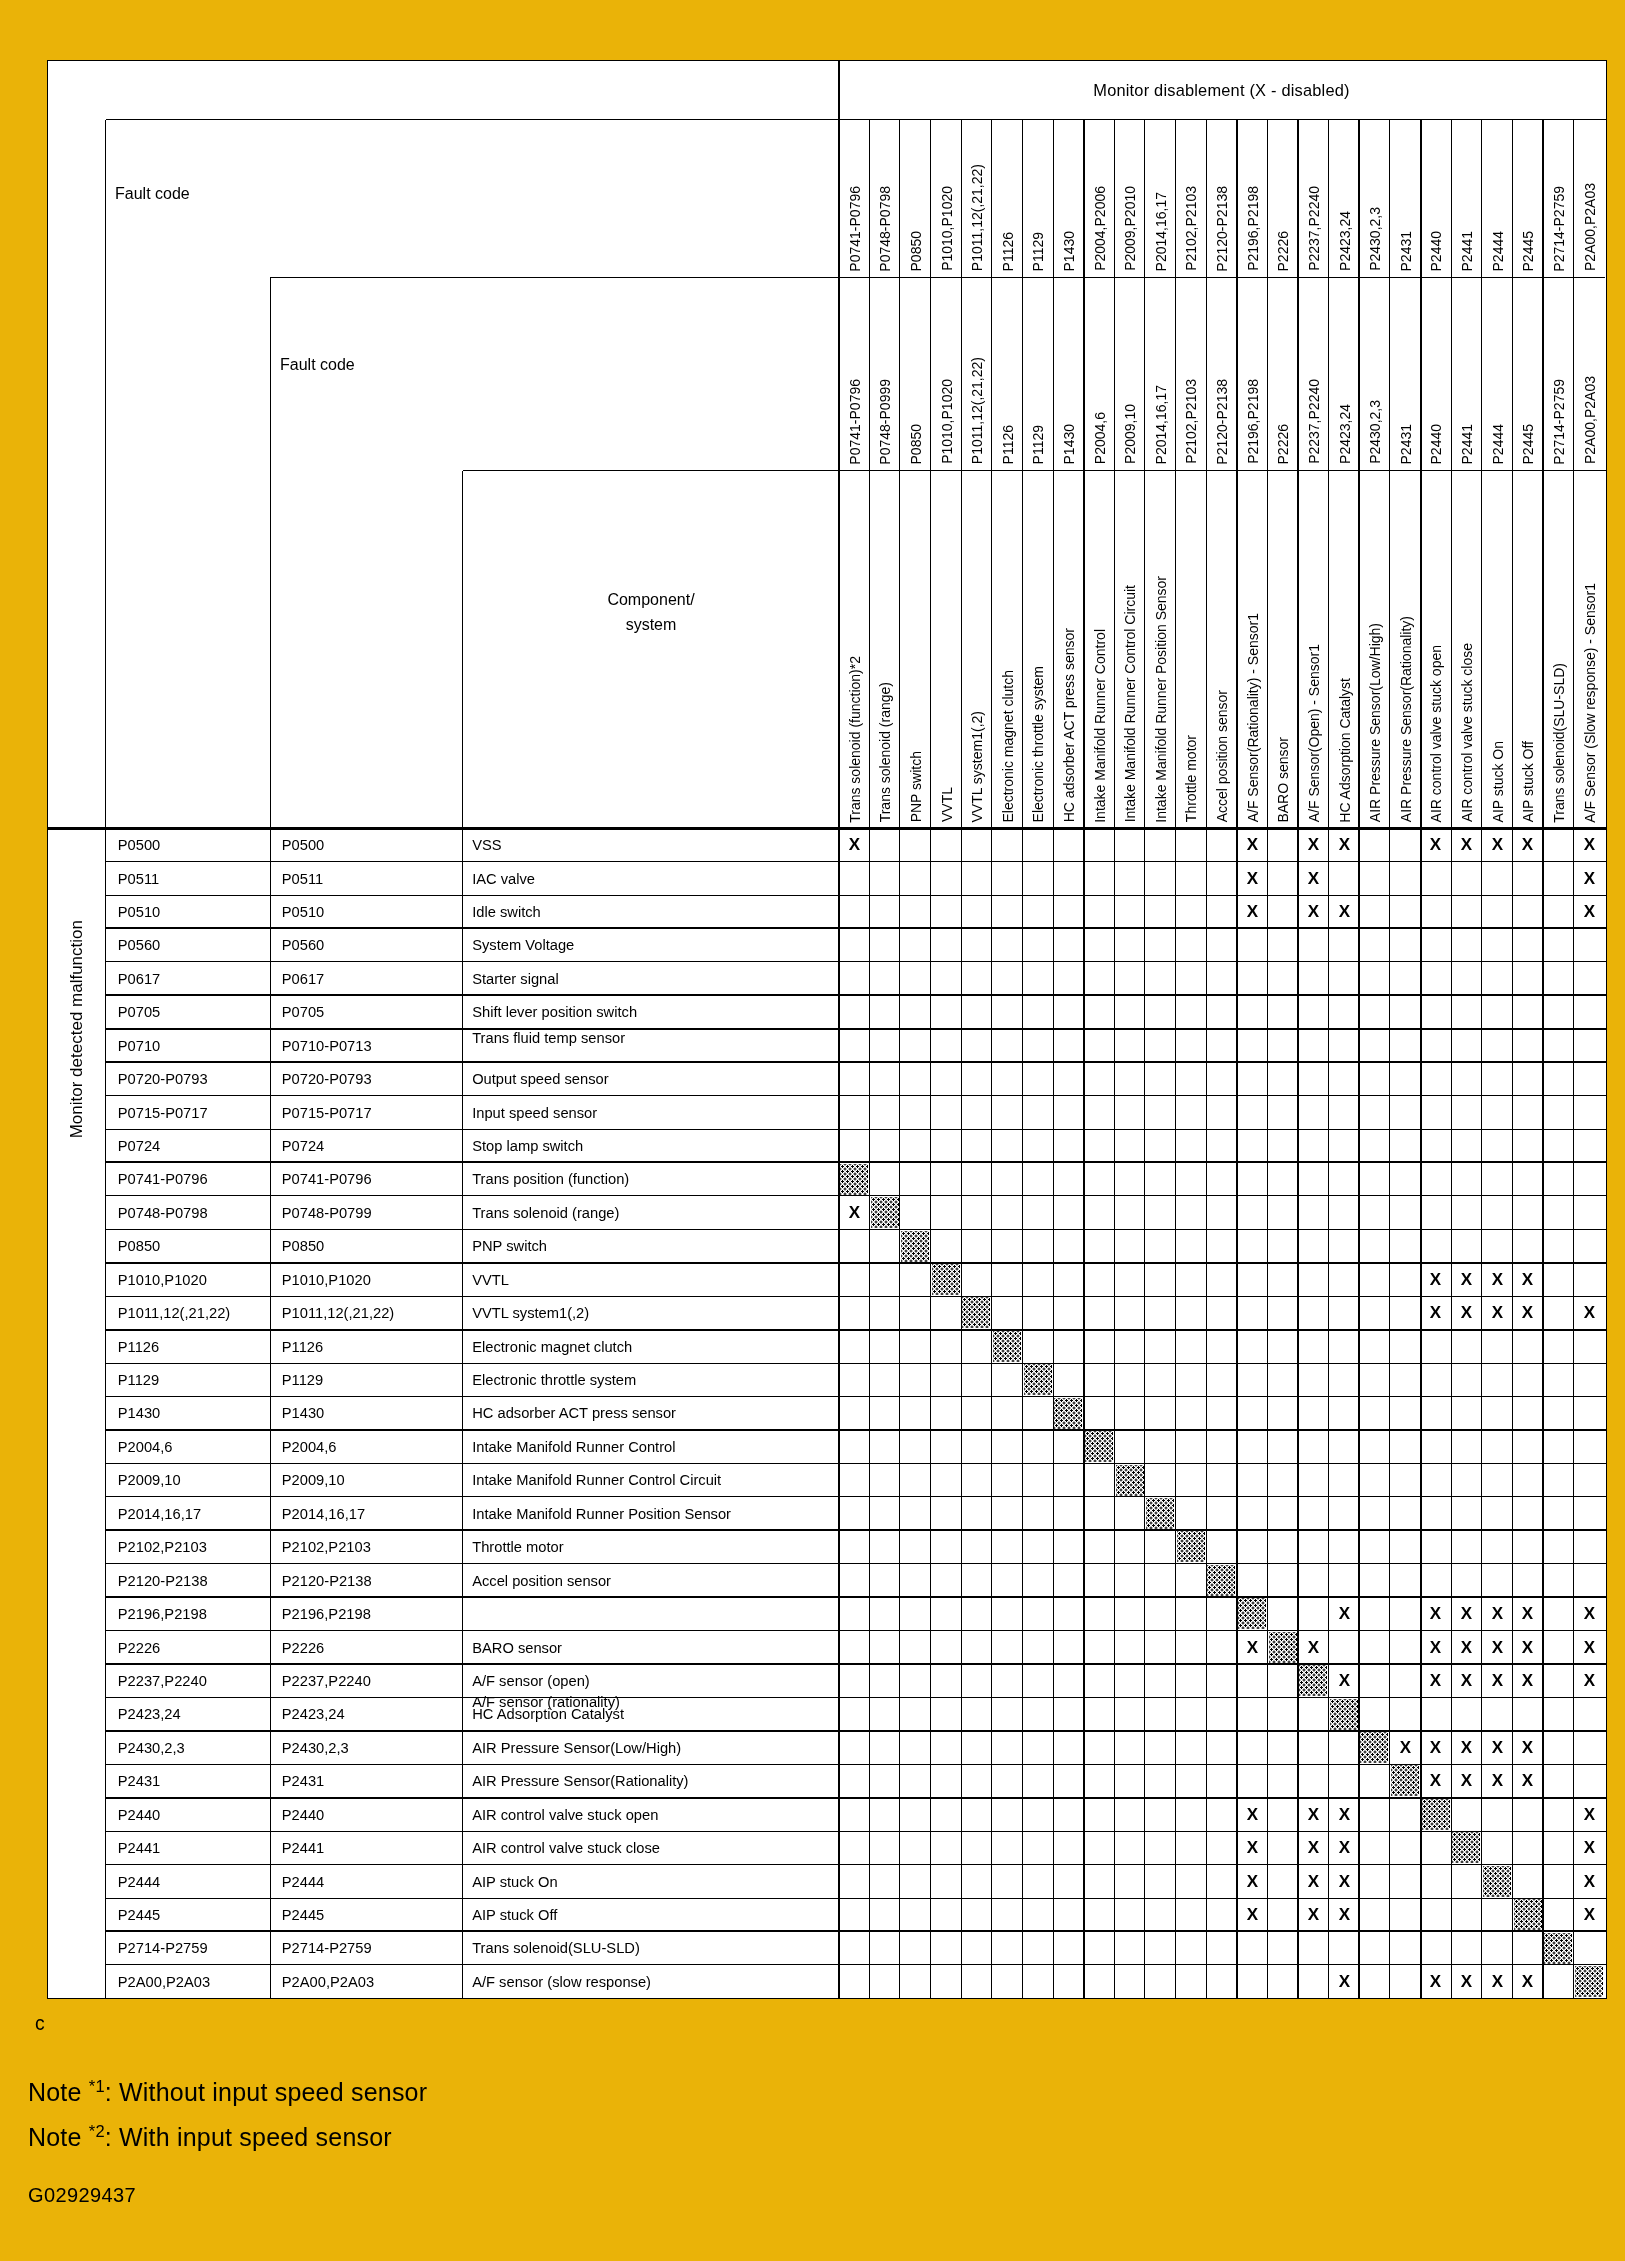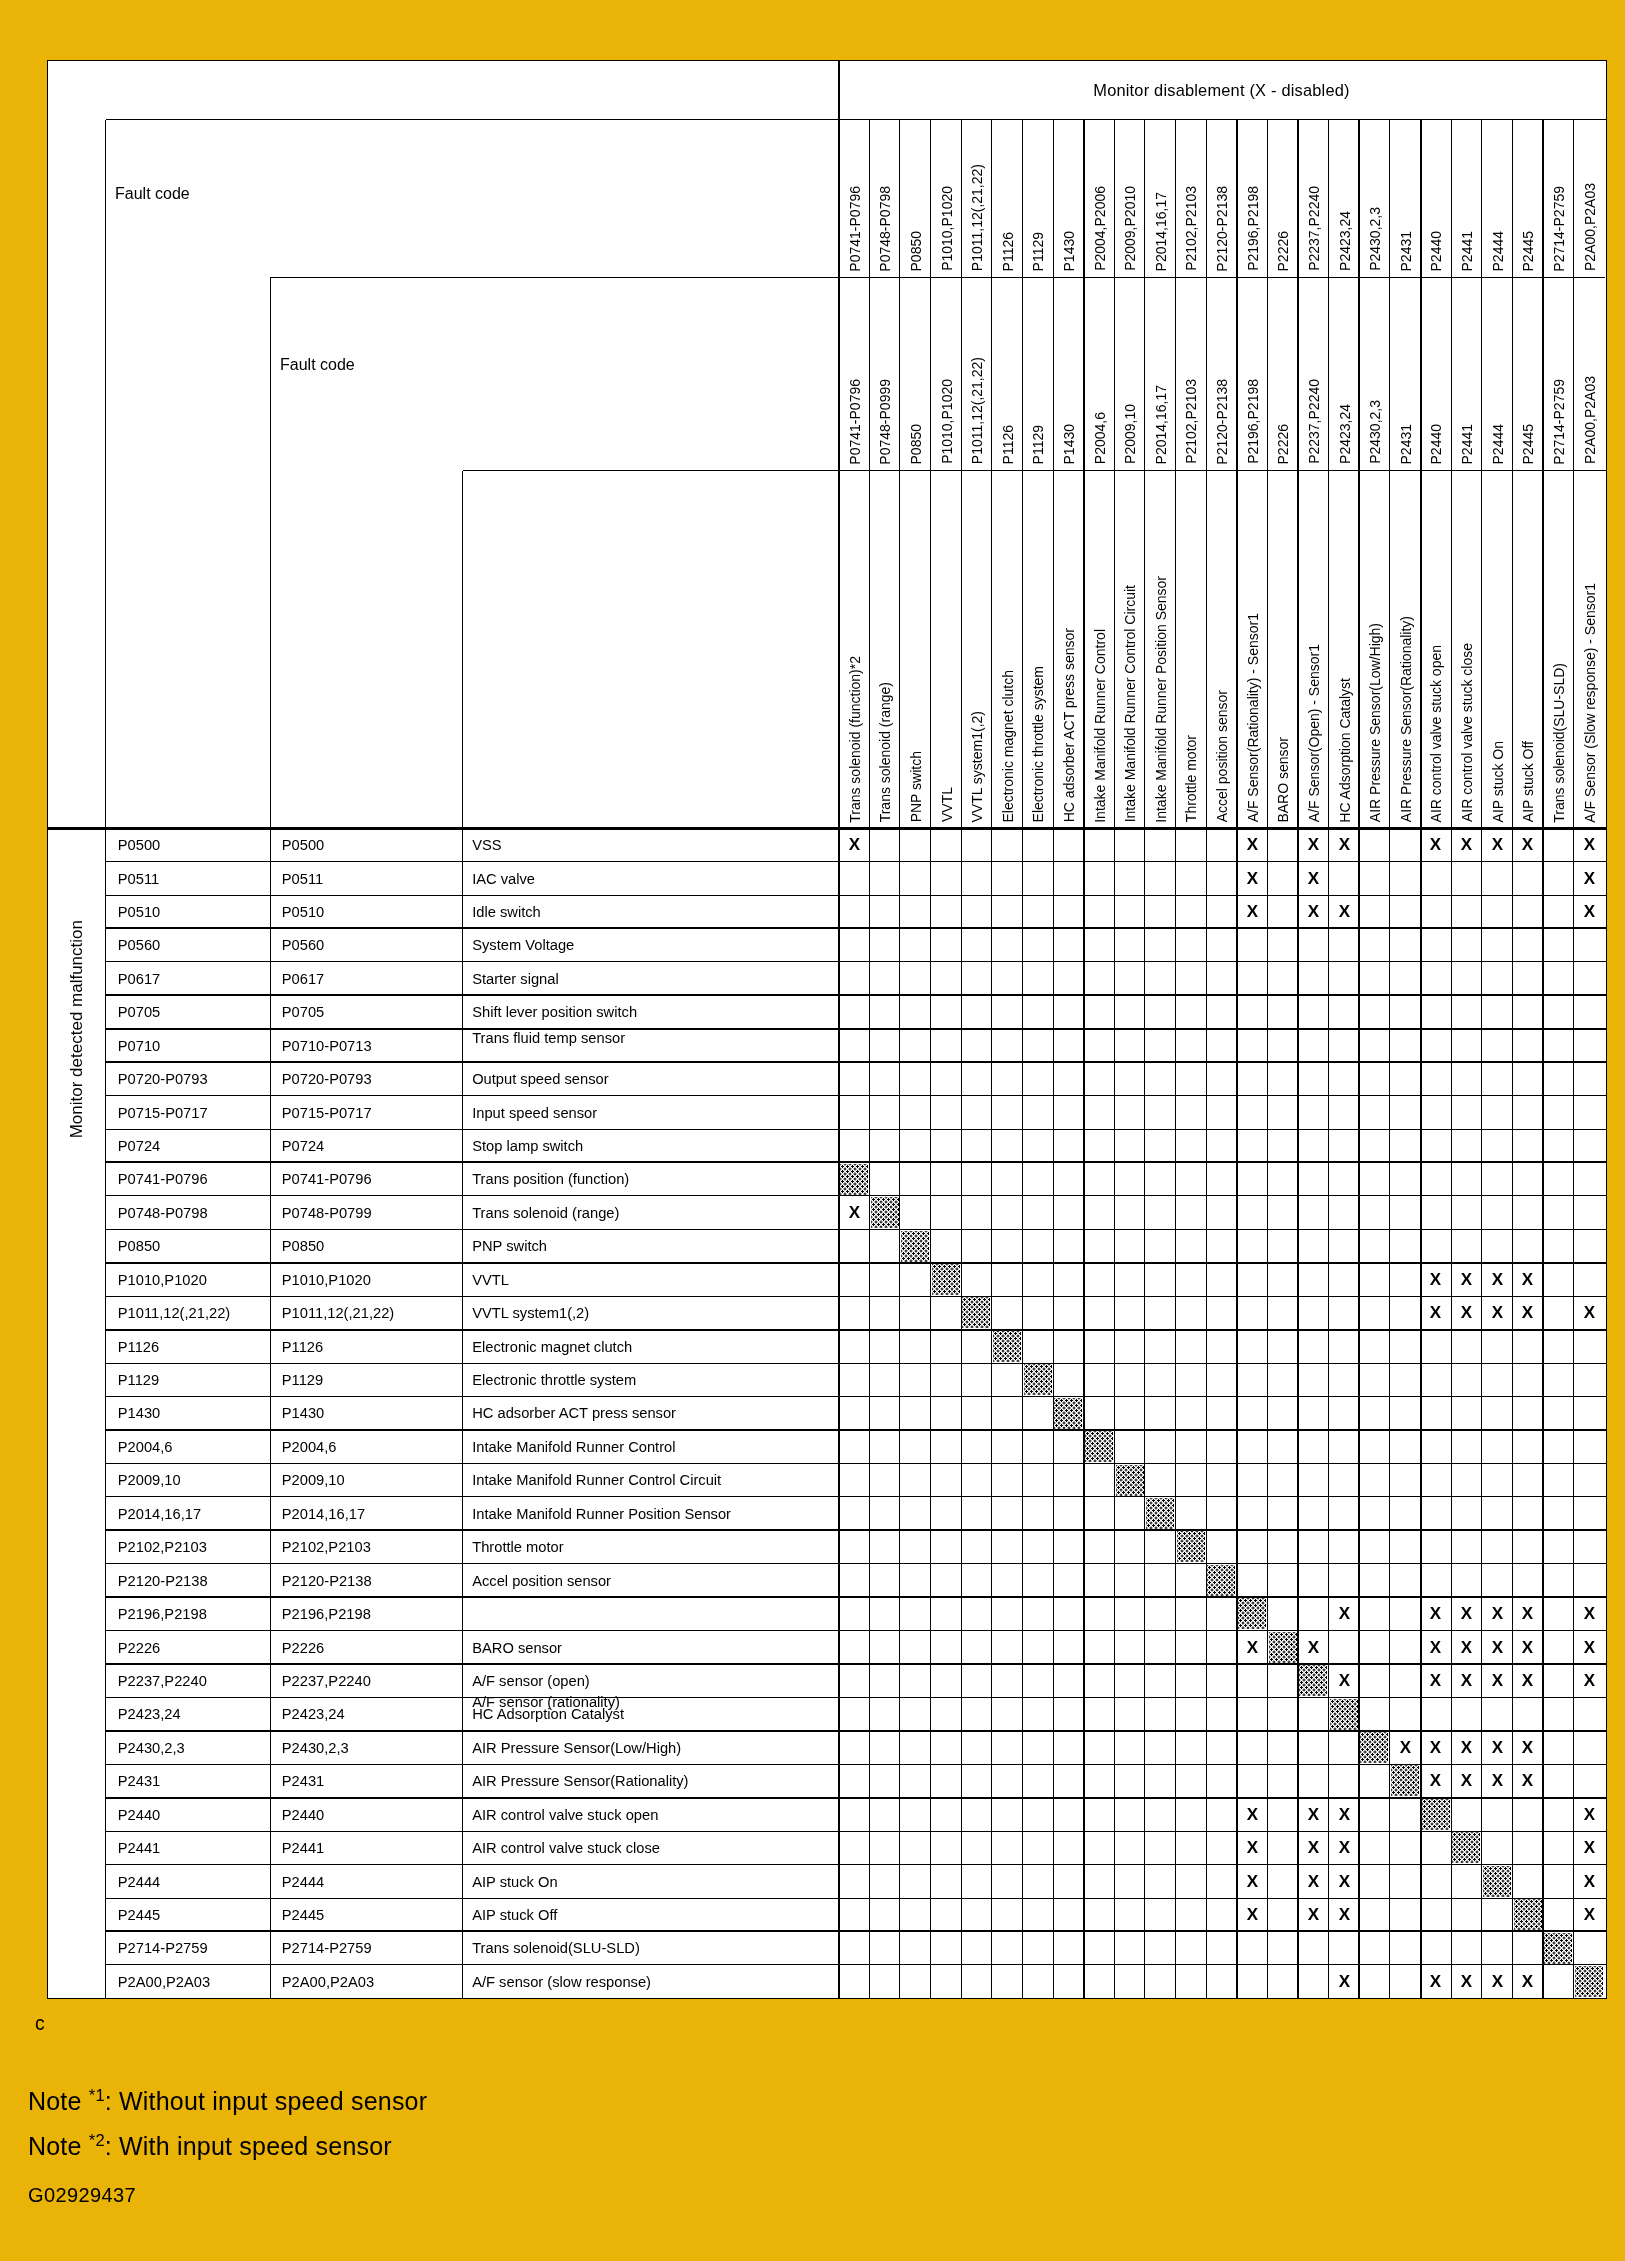--- a/index.html
+++ b/index.html
@@ -20,37 +20,39 @@
   .hcell .vtext{font-size:14px;line-height:1;}
   .rowlab{position:absolute;display:flex;align-items:center;box-sizing:border-box;
           font-size:14.7px;white-space:nowrap;overflow:hidden;}
   .xcell{position:absolute;display:flex;align-items:center;justify-content:center;
          font-size:17px;font-weight:700;}
   .hatch{position:absolute;background-color:#fff;
          background-image:radial-gradient(#000 1px, transparent 1.1px),
                           radial-gradient(#000 1px, transparent 1.1px);
          background-size:5px 5px;background-position:0 0,2.5px 2.5px;}
   .note-c{position:absolute;left:35px;top:2013px;font-size:19.3px;}
-  .note{position:absolute;left:28px;font-size:25px;letter-spacing:0.2px;margin-top:9px;}
+  .note{position:absolute;left:28px;font-size:25px;letter-spacing:0.2px;}
   .note sup{font-size:0.66em;vertical-align:super;}
   #note1{top:2077px;}
   #note2{top:2122px;}
   .gcode{position:absolute;left:28px;top:2184px;font-size:20px;letter-spacing:0.4px;}
 </style>
 </head>
 <body>
 
 <div id="page">
   <div id="table">
     <div class="title" id="title-cell" style="left: 791px; top: 0px; width: 765px; height: 59px;">Monitor disablement (X - disabled)</div>
     <div class="leftlab-wrap">
       <span class="vtext biglab">Monitor detected malfunction</span>
     </div>
     <span class="fclab" id="fc-a" style="left: 67px; top: 124px;">Fault code</span>
     <span class="fclab" id="fc-b" style="left: 232px; top: 295px;">Fault code</span>
+    <div id="comp-lab" style="left: 415px; top: 527px; width: 376px;">Component/
+system</div>
   <div class="line" style="left: 57px; top: 59px; width: 1.3px; height: 1878px;"></div>
       <div class="line" style="left: 222px; top: 217px; width: 1.3px; height: 1721px;"></div>
       <div class="line" style="left: 414px; top: 410px; width: 1.3px; height: 1528px;"></div>
       <div class="line" style="left: 790px; top: 0px; width: 2.1px; height: 1937px;"></div>
       <div class="line" style="left: 58px; top: 58px; width: 1500px; height: 1.3px;"></div>
       <div class="line" style="left: 222px; top: 216px; width: 1335px; height: 1.3px;"></div>
       <div class="line" style="left: 415px; top: 409px; width: 1143px; height: 1.3px;"></div>
       <div class="line" style="left: 0px; top: 766px; width: 1558px; height: 2.5px;"></div>
       <div class="line" style="left: 821px; top: 59px; width: 0.8px; height: 1878px;"></div>
       <div class="line" style="left: 851px; top: 59px; width: 0.8px; height: 1878px;"></div>

